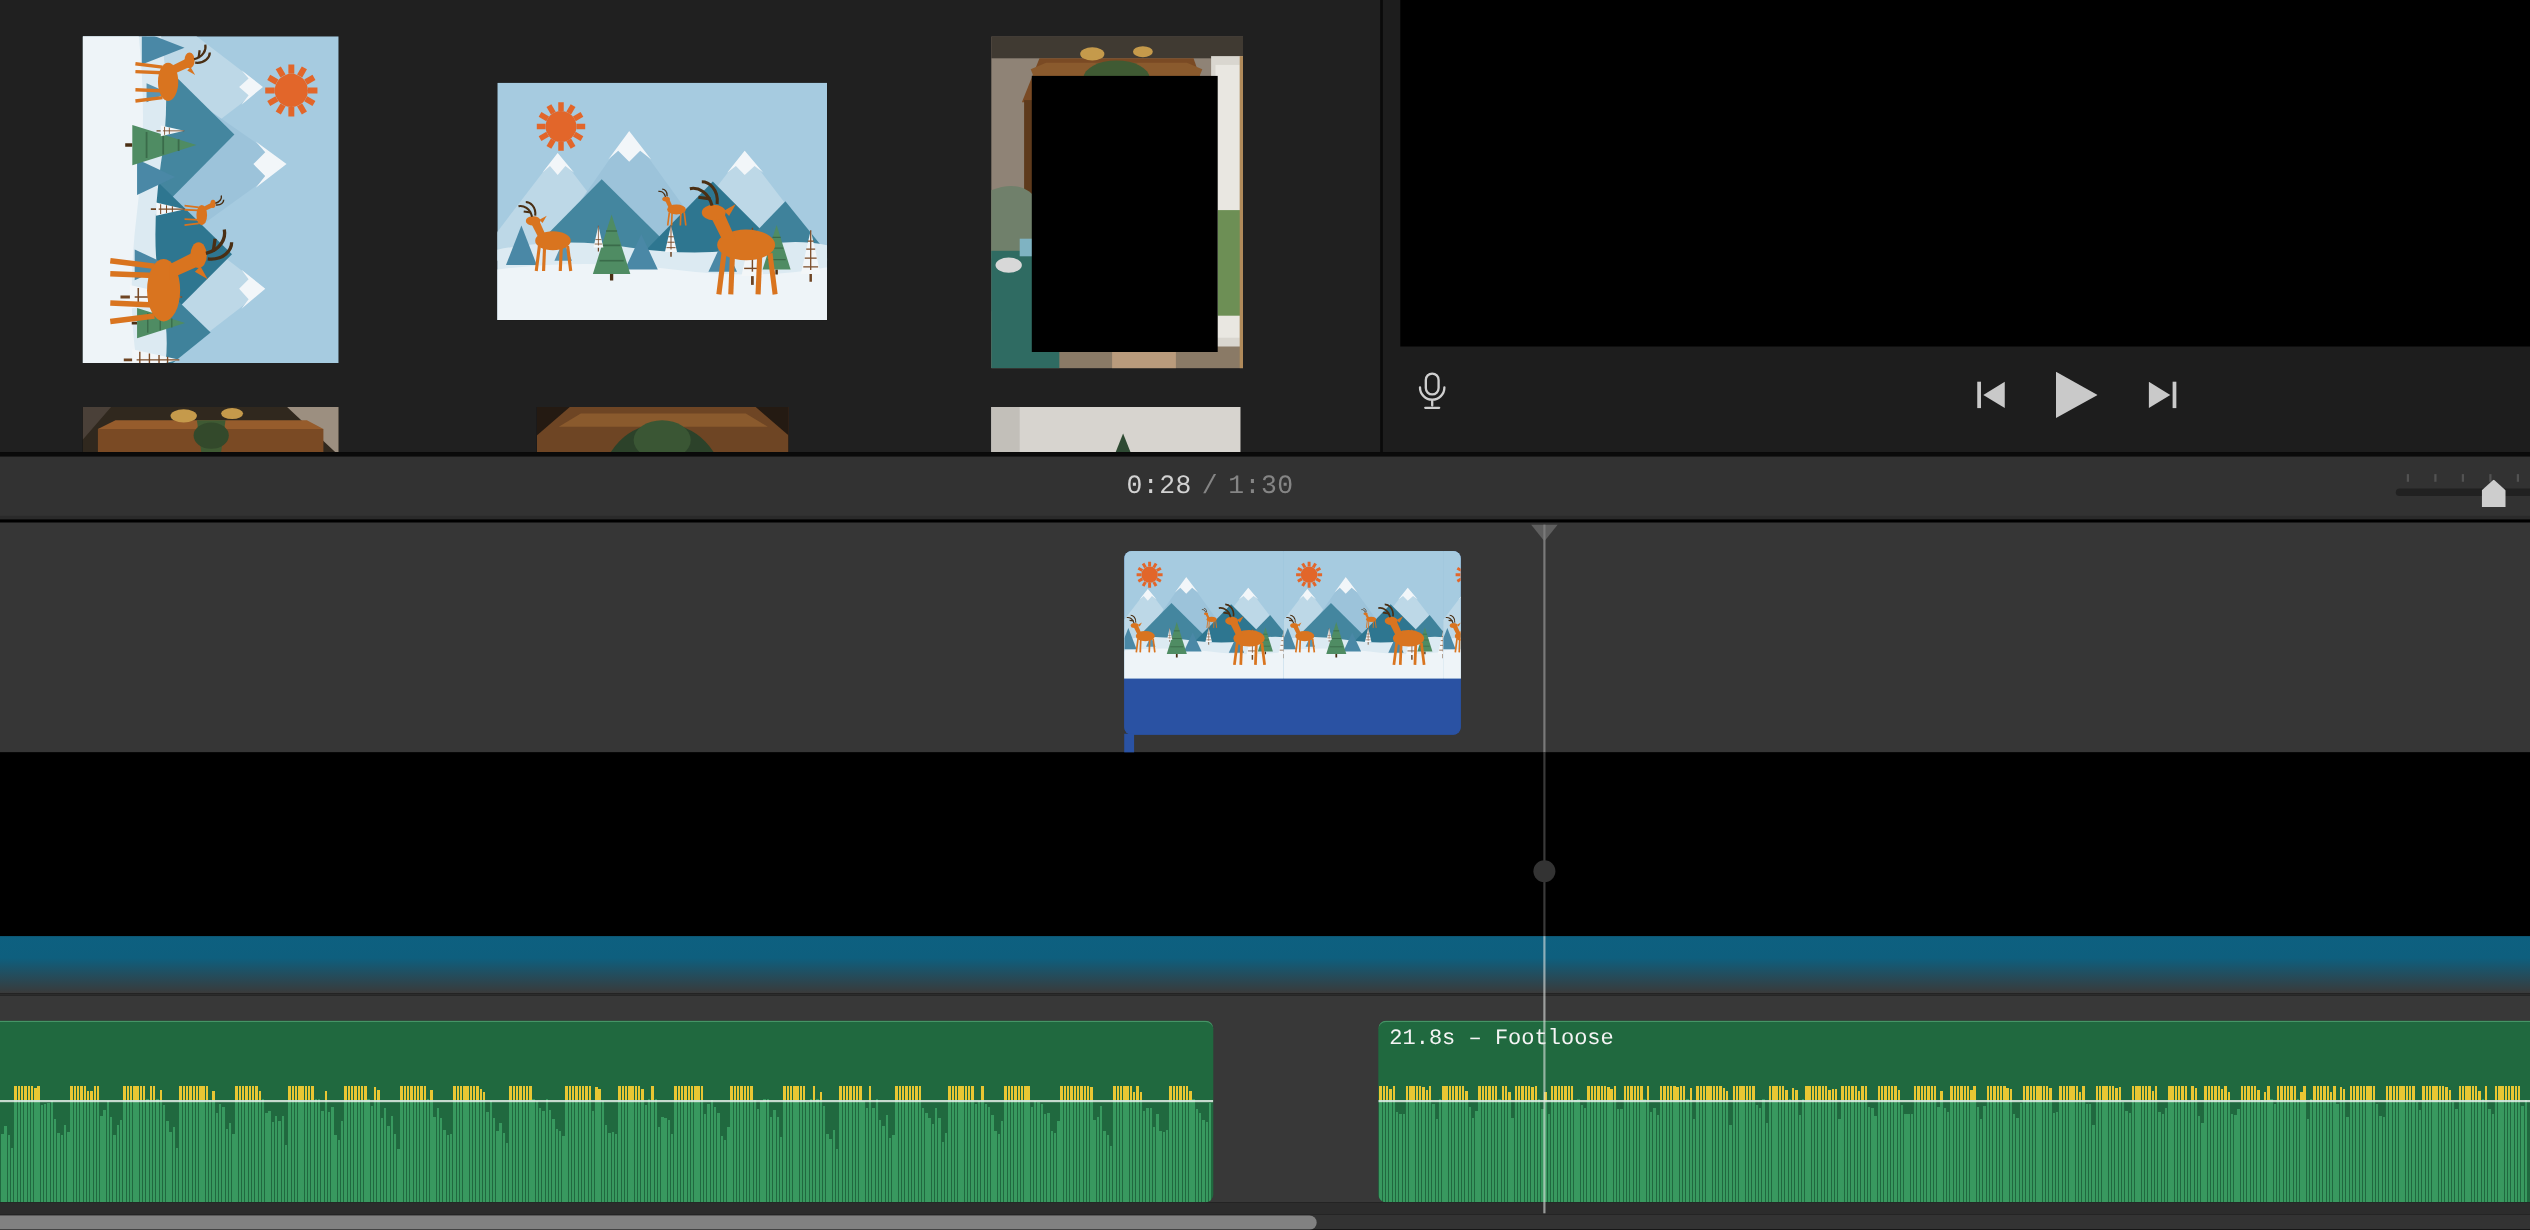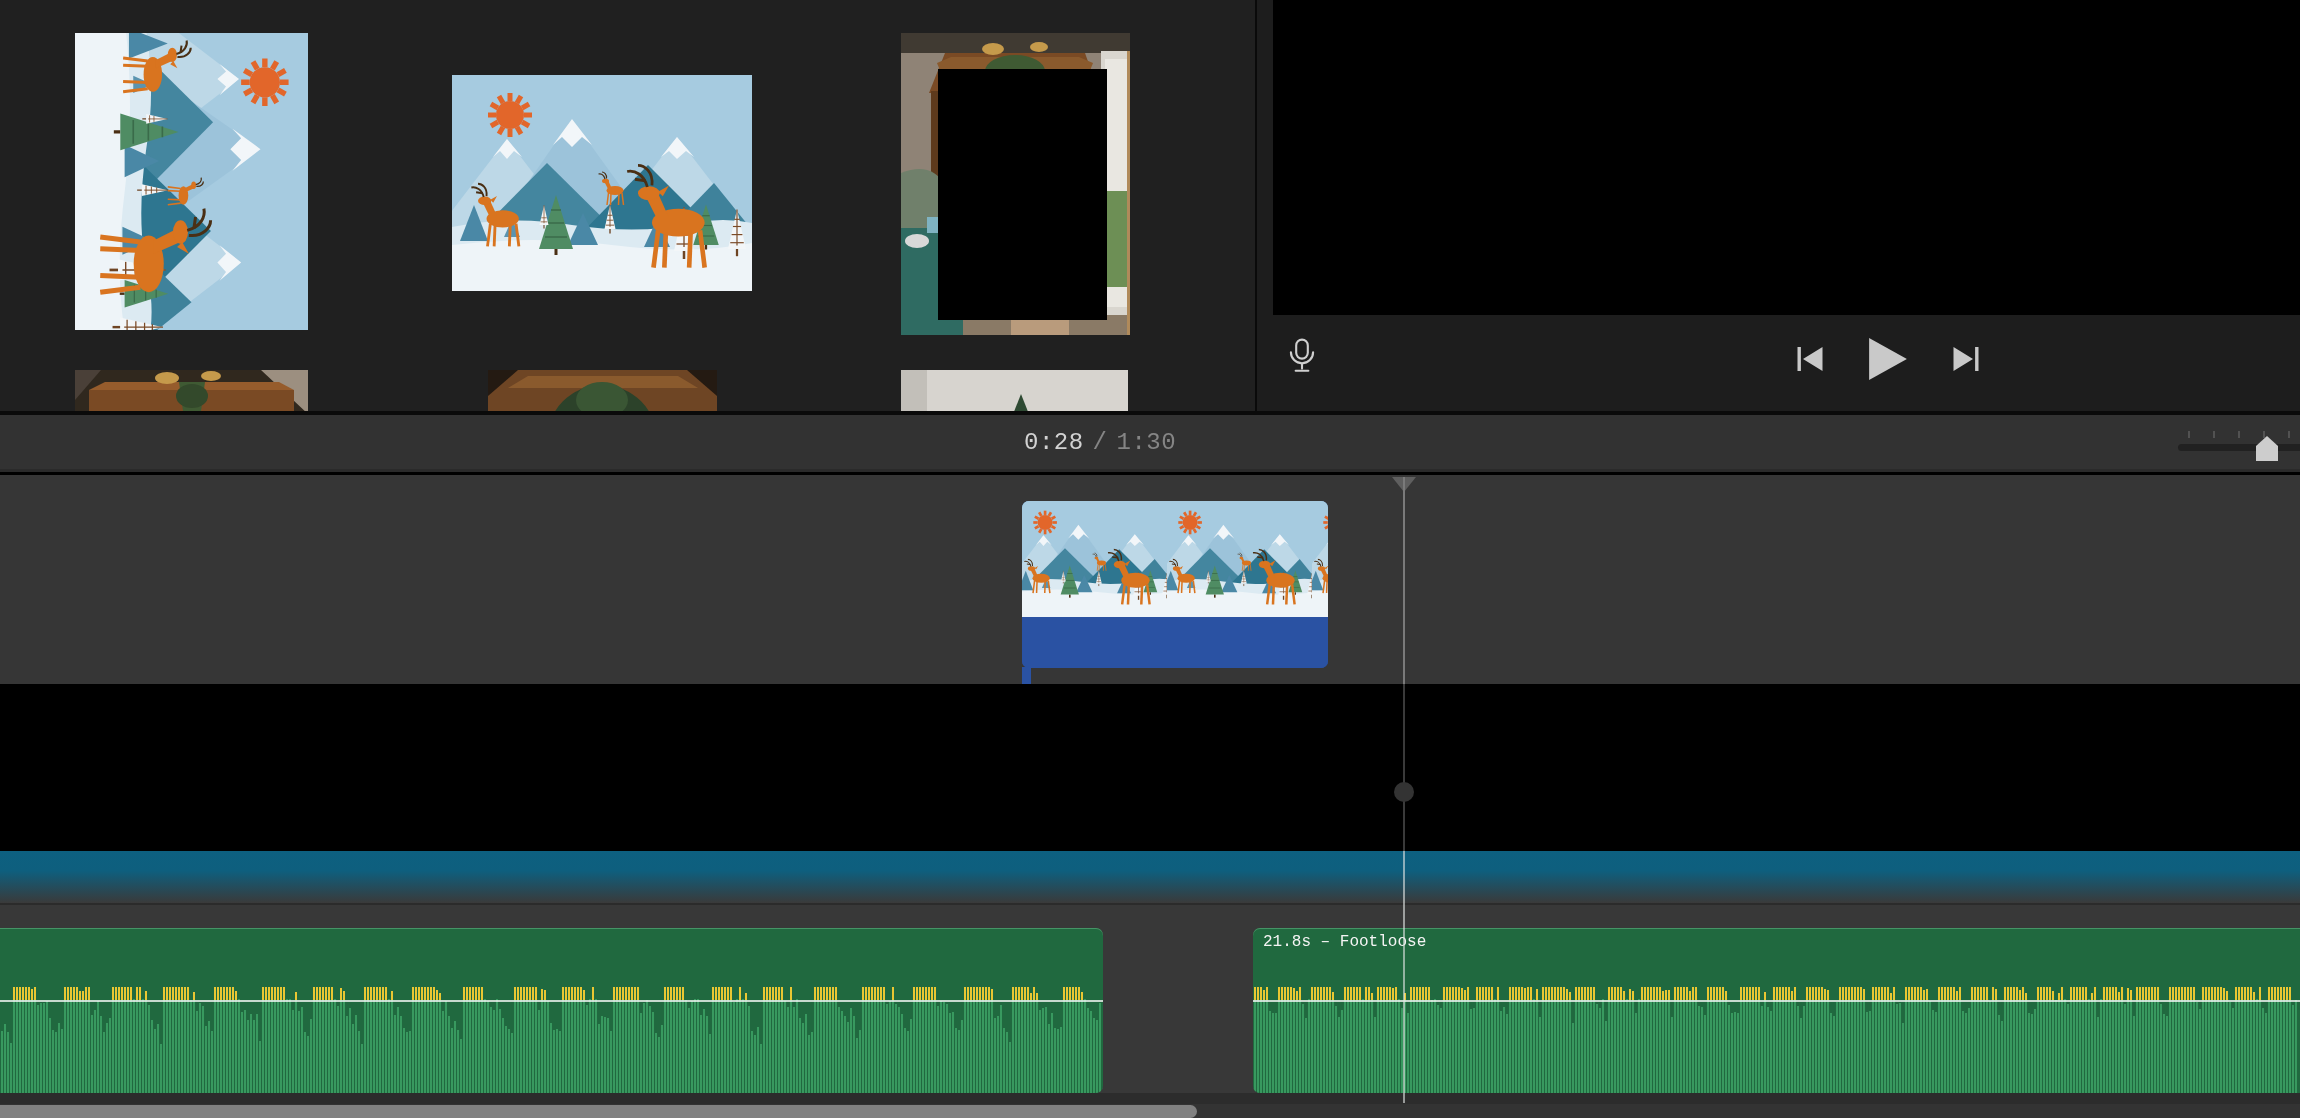--- a/index.html
+++ b/index.html
@@ -55,21 +55,21 @@
   #music-well-line{left:0;top:903px;width:2300px;height:2px;background:#2b2b2b;}
   #audio-section-bg{left:0;top:905px;width:2300px;height:188px;background:#383838;}
 
   
   .audio-clip{position:absolute;top:928px;height:165px;overflow:hidden;background:#20693f;
               box-shadow:inset 0 1px 0 rgba(140,230,175,.35);}
   #audio-clip-1{left:0;width:1103px;border-radius:0 7px 7px 0;}
   #audio-clip-2{left:1253px;width:1047px;border-radius:7px 0 0 7px;}
   .audio-clip svg.wave{position:absolute;left:0;bottom:0;width:100%;height:165px;}
   .vol-line{position:absolute;left:0;width:100%;height:2px;background:rgba(255,255,255,.75);}
-  .clip-label{position:absolute;left:10px;top:5px;color:#f4f4f4;font-size:16px;white-space:nowrap;}
+  .clip-label{position:absolute;left:10px;top:5px;color:#f4f4f4;font-size:20px;white-space:nowrap;}
 
   
   #below-strip{left:0;top:1093px;width:2300px;height:11px;background:#2c2c2c;}
   #scrollbar{left:0;top:1104px;width:2300px;height:14px;background:#333;}
   #scrollbar-thumb{left:0;top:1105px;width:1197px;height:13px;background:#818181;border-radius:0 7px 7px 0;}
 
   
   .ph{z-index:40;}
   #ph-tri{left:1392px;top:477px;width:0;height:0;border-left:12px solid transparent;border-right:12px solid transparent;border-top:15px solid #5f5f5f;}
   #ph-line-a{left:1403px;top:477px;width:2px;height:207px;background:#7a7a7a;}

